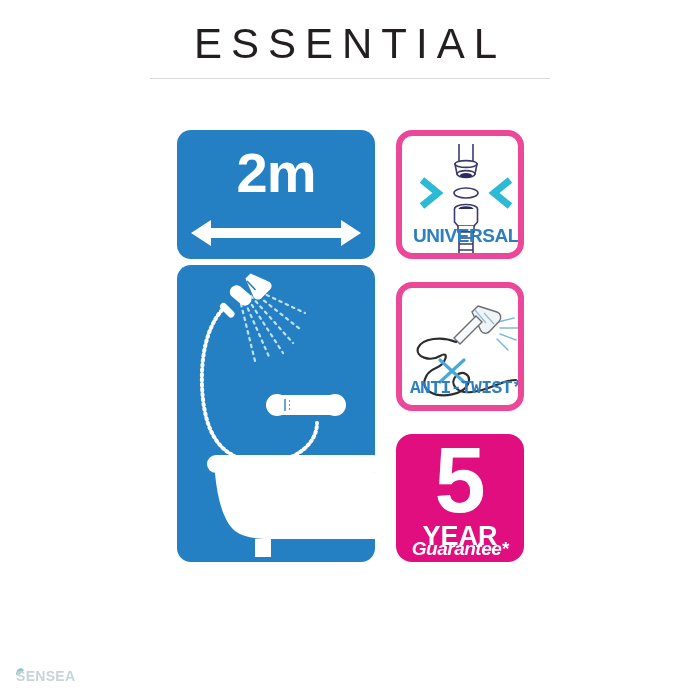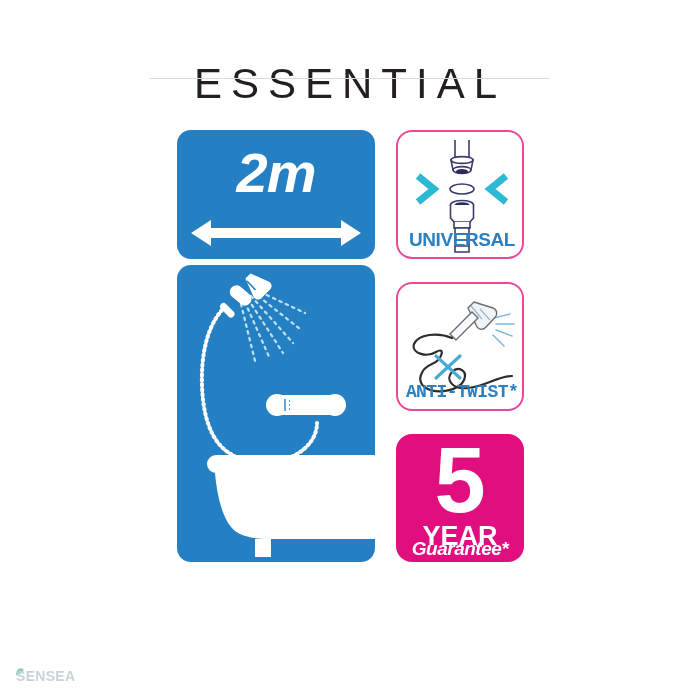--- a/index.html
+++ b/index.html
@@ -12,52 +12,51 @@
   #page { position: relative; width: 700px; height: 700px; background: #fff; }
 
   
   #header { position: absolute; left: 0; top: 0; width: 700px; height: 90px; }
   #page-title {
     position: absolute; left: 0; top: 20px; width: 700px;
     text-align: center;
     font-size: 42px; font-weight: 400; letter-spacing: 9px;
     color: #231f20; font-family: "Liberation Sans", sans-serif;
     line-height: 48px;
-    margin-top: 40px;
   }
   #title-rule {
     position: absolute; left: 150px; top: 78px; width: 400px; height: 1px;
     background: #d9d9d9;
   }
 
   
   #left-col  { position: absolute; left: 177px; top: 130px; width: 198px; height: 432px; }
   #right-col { position: absolute; left: 396px; top: 130px; width: 128px; height: 432px; }
 
   
-  .blue-panel { position: absolute; background: #2580c3; overflow: hidden; font-style: italic; }
+  .blue-panel { position: absolute; background: #2580c3; overflow: hidden; }
   #panel-length {
     left: 0; top: 0; width: 198px; height: 129px;
     border-radius: 14px 14px 14px 14px;
   }
   #panel-scene {
     left: 0; top: 135px; width: 198px; height: 297px;
     border-radius: 14px 14px 14px 14px;
   }
   #length-value {
     position: absolute; left: 0; top: 8px; width: 198px; text-align: center;
     color: #ffffff; font-size: 56px; font-weight: bold; letter-spacing: -1px;
     line-height: 70px;
   }
   #length-arrow { position: absolute; left: 12px; top: 86px; width: 174px; height: 34px; }
 
   
   .badge-card {
     position: absolute; left: 0; width: 128px; height: 129px;
-    background: #ffffff; border: 2px solid #ec4899; border-radius: 16px;
+    background: #ffffff; border: 6px solid #ec4899; border-radius: 16px;
     overflow: hidden;
   }
   #badge-universal { top: 0; }
   #badge-antitwist { top: 152px; }
   .badge-label {
     position: absolute; left: 0; bottom: 6px; width: 128px; text-align: center;
     color: #2c7fc0; font-weight: bold; line-height: 22px;
   }
   #universal-label { font-size: 19px; letter-spacing: -0.4px; }
   #antitwist-label { font-size: 18px; letter-spacing: -0.6px; font-family: Liberation Mono, monospace; }

